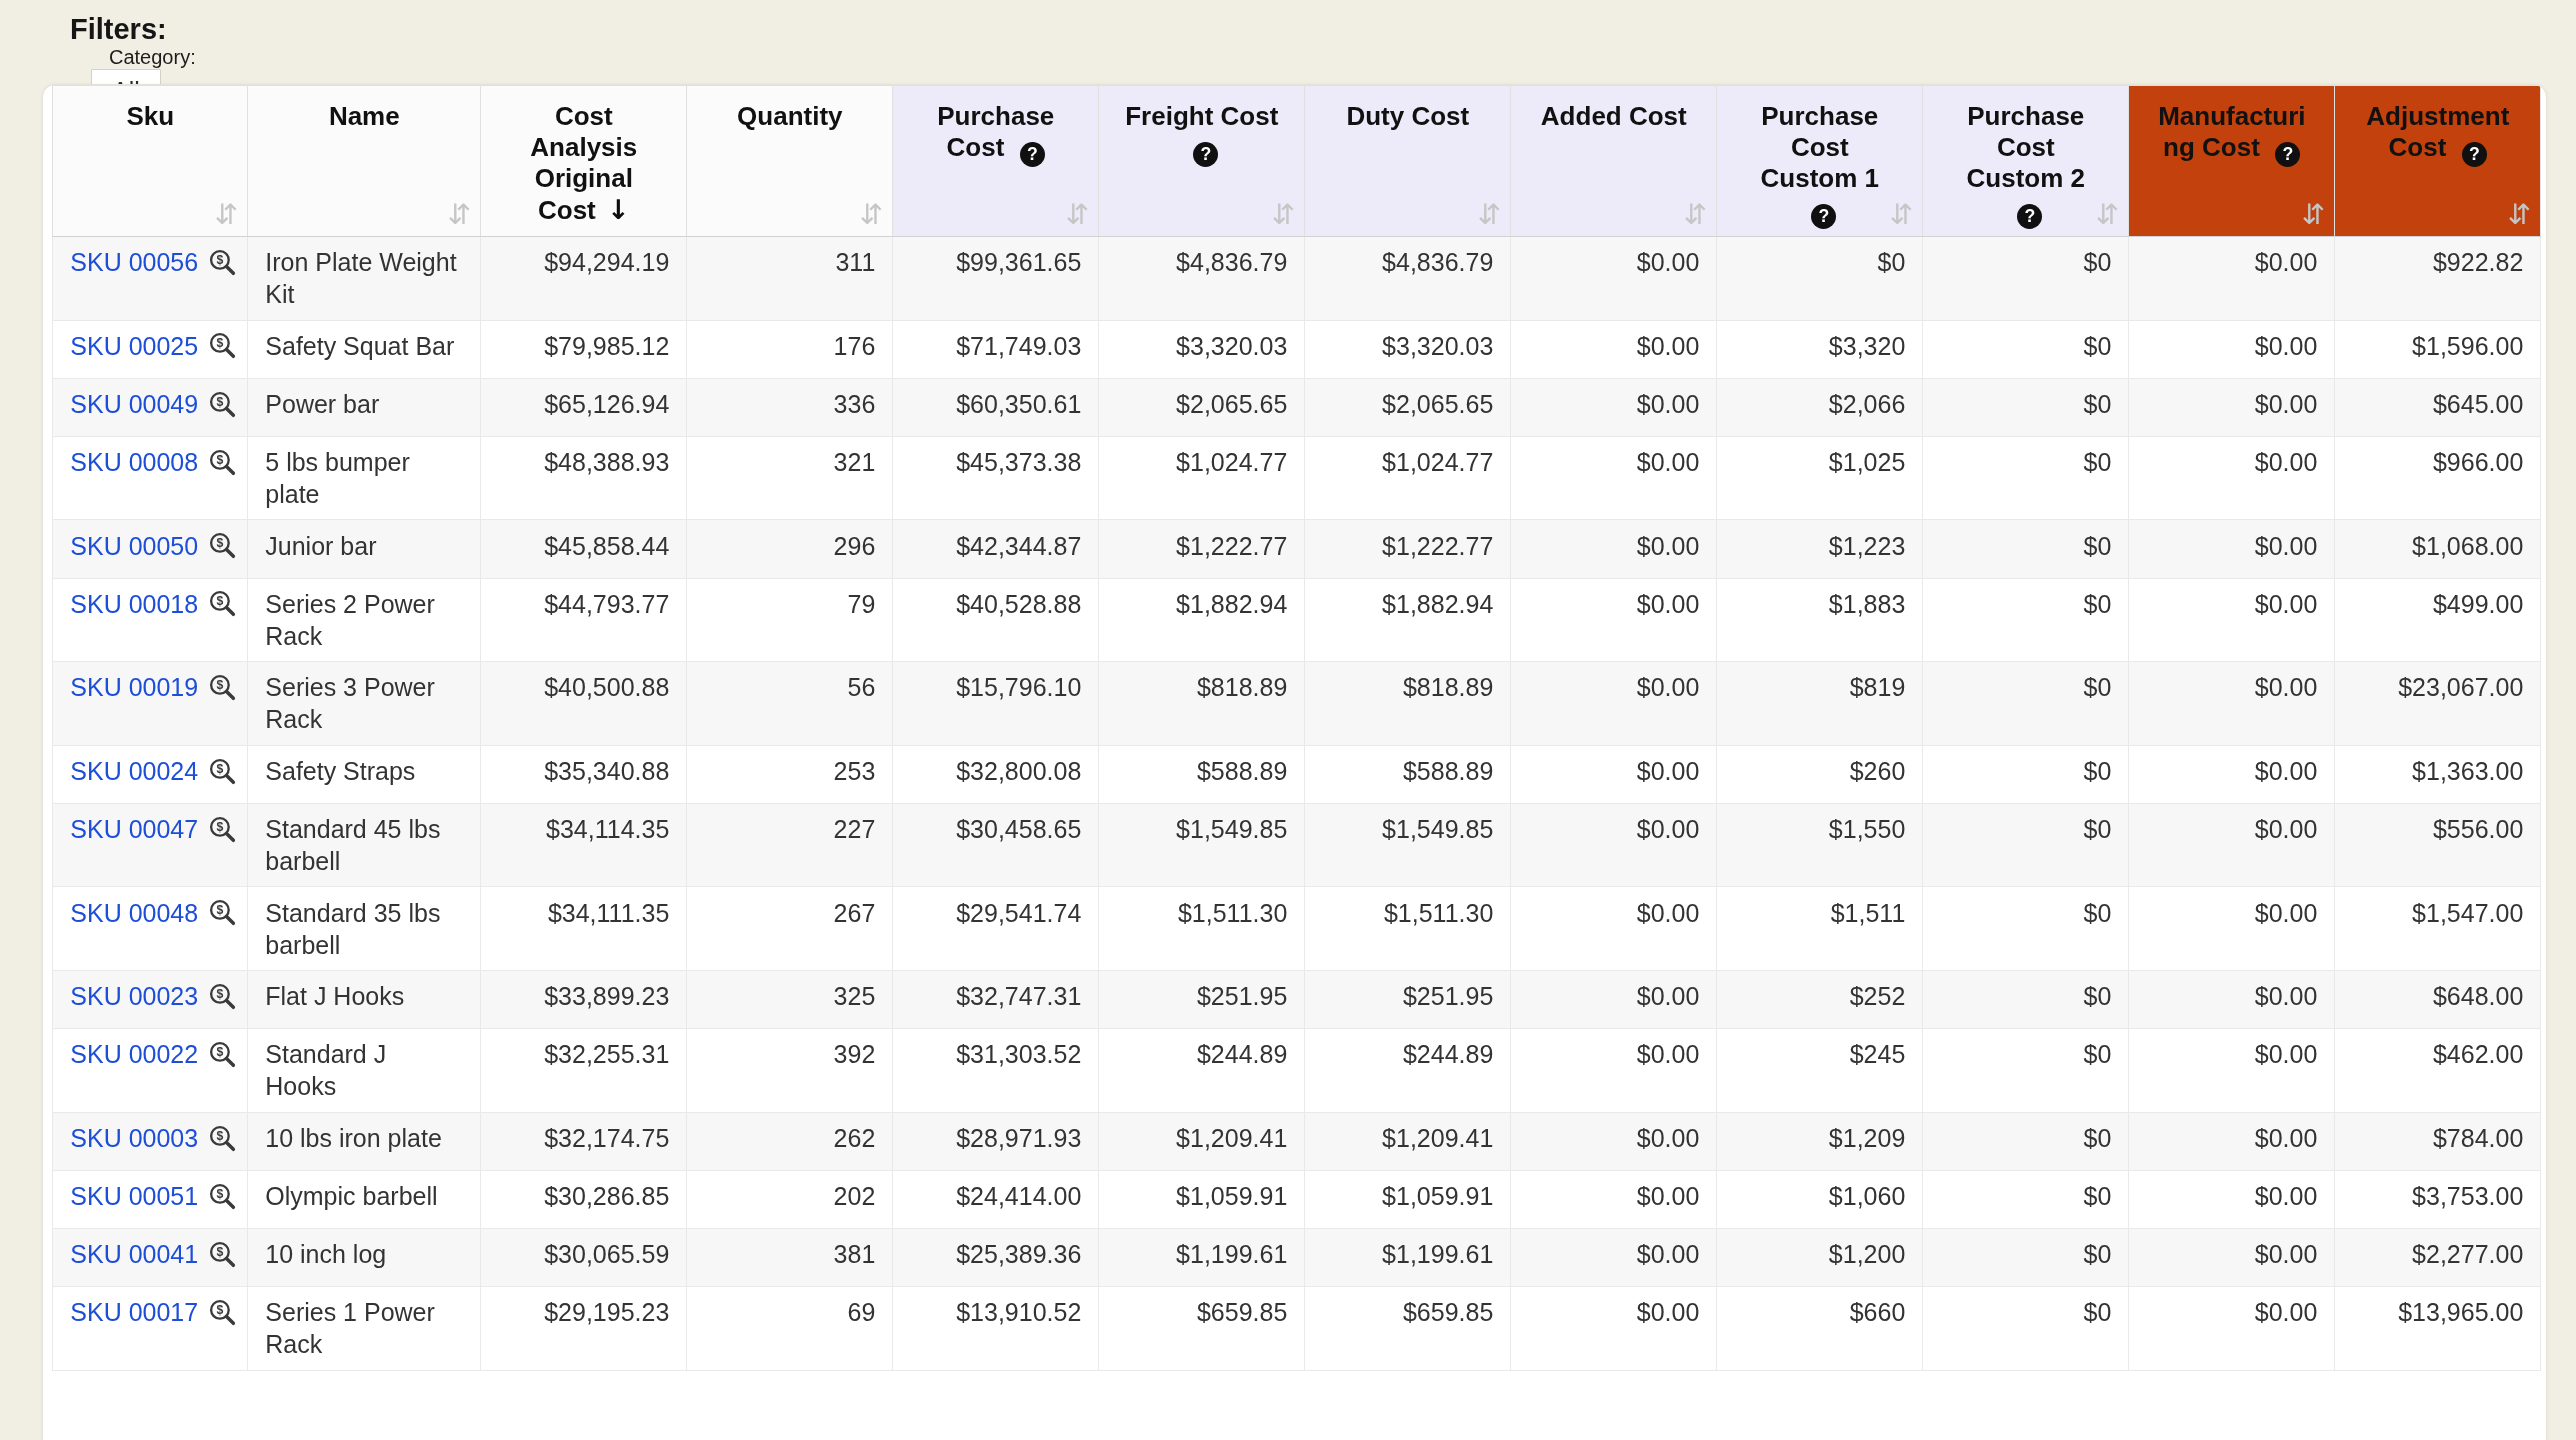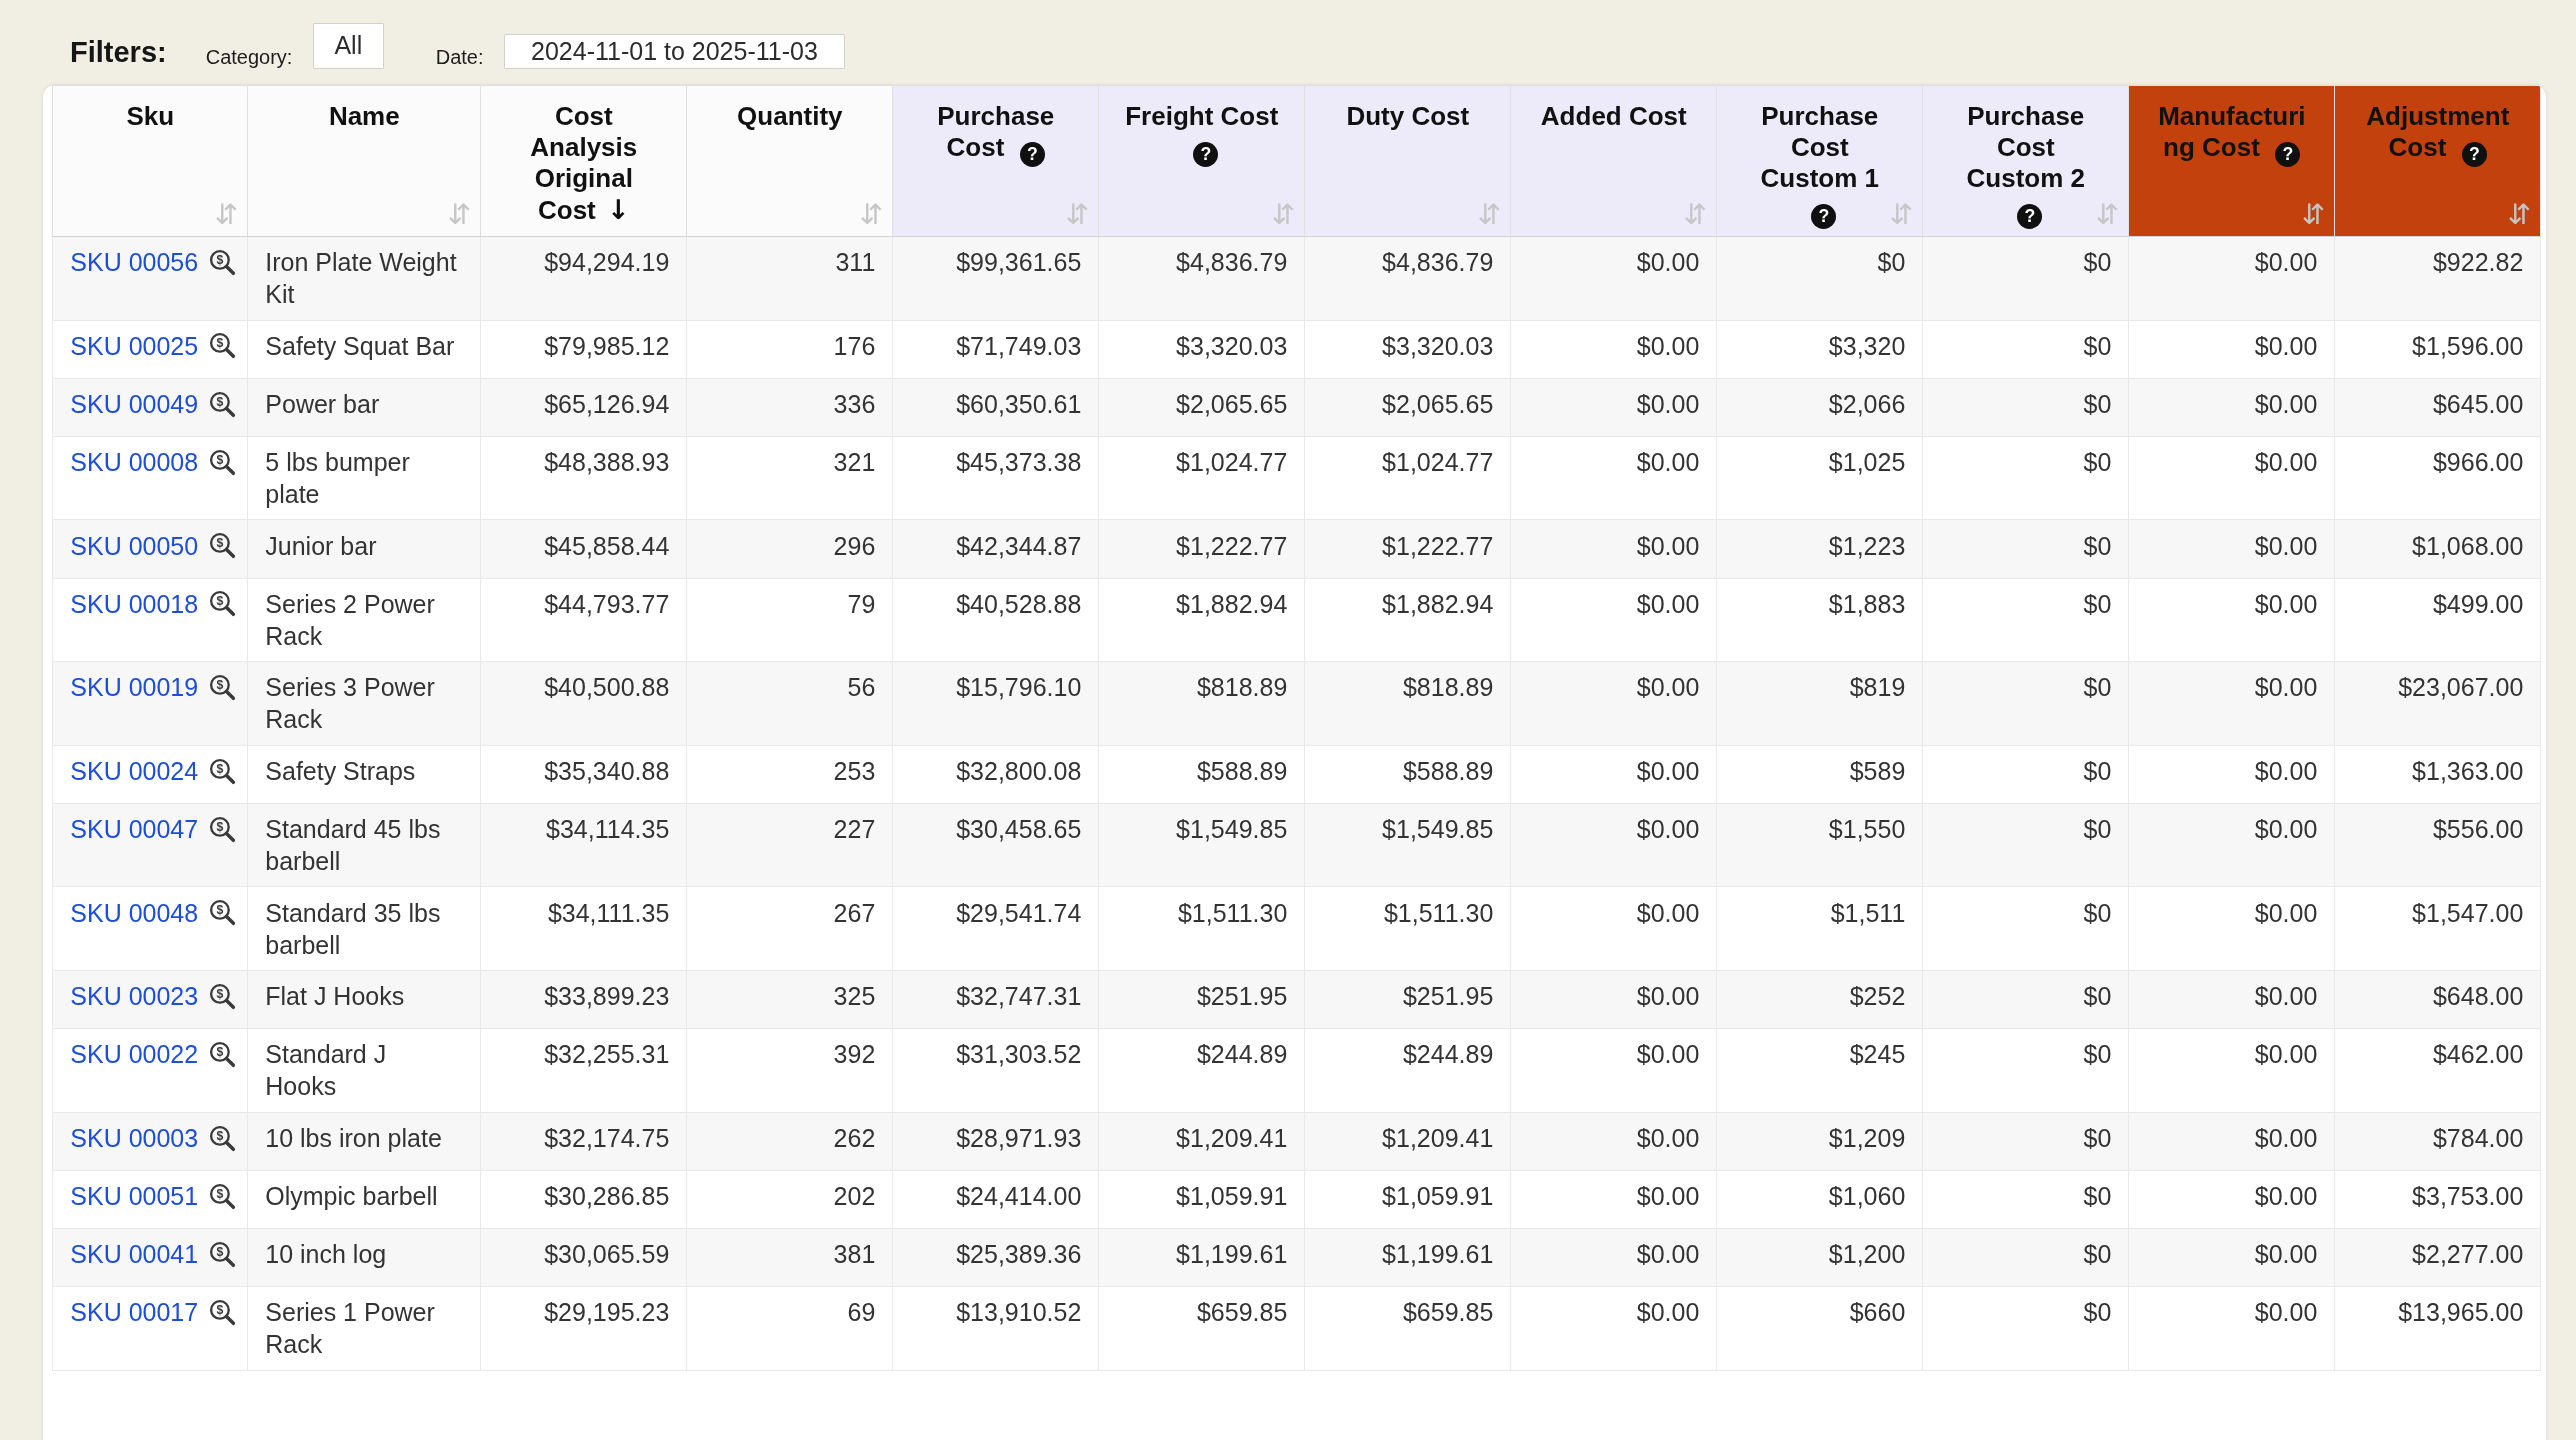--- a/index.html
+++ b/index.html
@@ -7,21 +7,21 @@
   body {
     font-family:"Liberation Sans","DejaVu Sans",sans-serif;
     background:#f1eee4;
     color:#222;
   }
   .page { position:relative; width:2576px; height:1441px; overflow:hidden; }
 
   
   .filters-bar {
     position:absolute; top:13px; left:70px;
-    display:flex; align-items:flex-end; height:56px;
+    display:flex; align-items:flex-start; height:56px;flex-direction:column;
   }
   .filters-label { font-size:29px; font-weight:700; color:#161616; }
   .filter-name  { font-size:20px; color:#1d1d1d; margin-left:39px; }
   .filter-name.date { margin-left:52px; }
   .pill {
     margin-left:20.5px;
     background:#ffffff;
     border:1.9px solid #d4d1c8;
     border-radius:1px;
     font-family:inherit;
@@ -341,21 +341,21 @@
                     <line x1="15.1" y1="15.1" x2="20.4" y2="20.4" stroke="#3a3a3a" stroke-width="2.7" stroke-linecap="round"></line>
                     <text x="10" y="13.4" text-anchor="middle" font-size="9.5" font-weight="bold" fill="#3a3a3a">$</text>
                   </svg></span></td>
               <td class="cell-name">Safety Straps</td>
               <td class="cell-cost_analysis_original_cost num">$35,340.88</td>
               <td class="cell-quantity num">253</td>
               <td class="cell-purchase_cost num">$32,800.08</td>
               <td class="cell-freight_cost num">$588.89</td>
               <td class="cell-duty_cost num">$588.89</td>
               <td class="cell-added_cost num">$0.00</td>
-              <td class="cell-purchase_cost_custom_1 num">$589</td>
+              <td class="cell-purchase_cost_custom_1 num">$260</td>
               <td class="cell-purchase_cost_custom_2 num">$0</td>
               <td class="cell-manufacturing_cost num">$0.00</td>
               <td class="cell-adjustment_cost num">$1,363.00</td>
             </tr>
             <tr>
               <td class="cell-sku"><span>SKU 00047</span><span class="sku-zoom"><svg width="31" height="31" viewBox="0 0 24 24" style="font-size:27px">
                     <circle cx="10" cy="10" r="6.8" fill="none" stroke="#3a3a3a" stroke-width="1.8"></circle>
                     <line x1="15.1" y1="15.1" x2="20.4" y2="20.4" stroke="#3a3a3a" stroke-width="2.7" stroke-linecap="round"></line>
                     <text x="10" y="13.4" text-anchor="middle" font-size="9.5" font-weight="bold" fill="#3a3a3a">$</text>
                   </svg></span></td>

